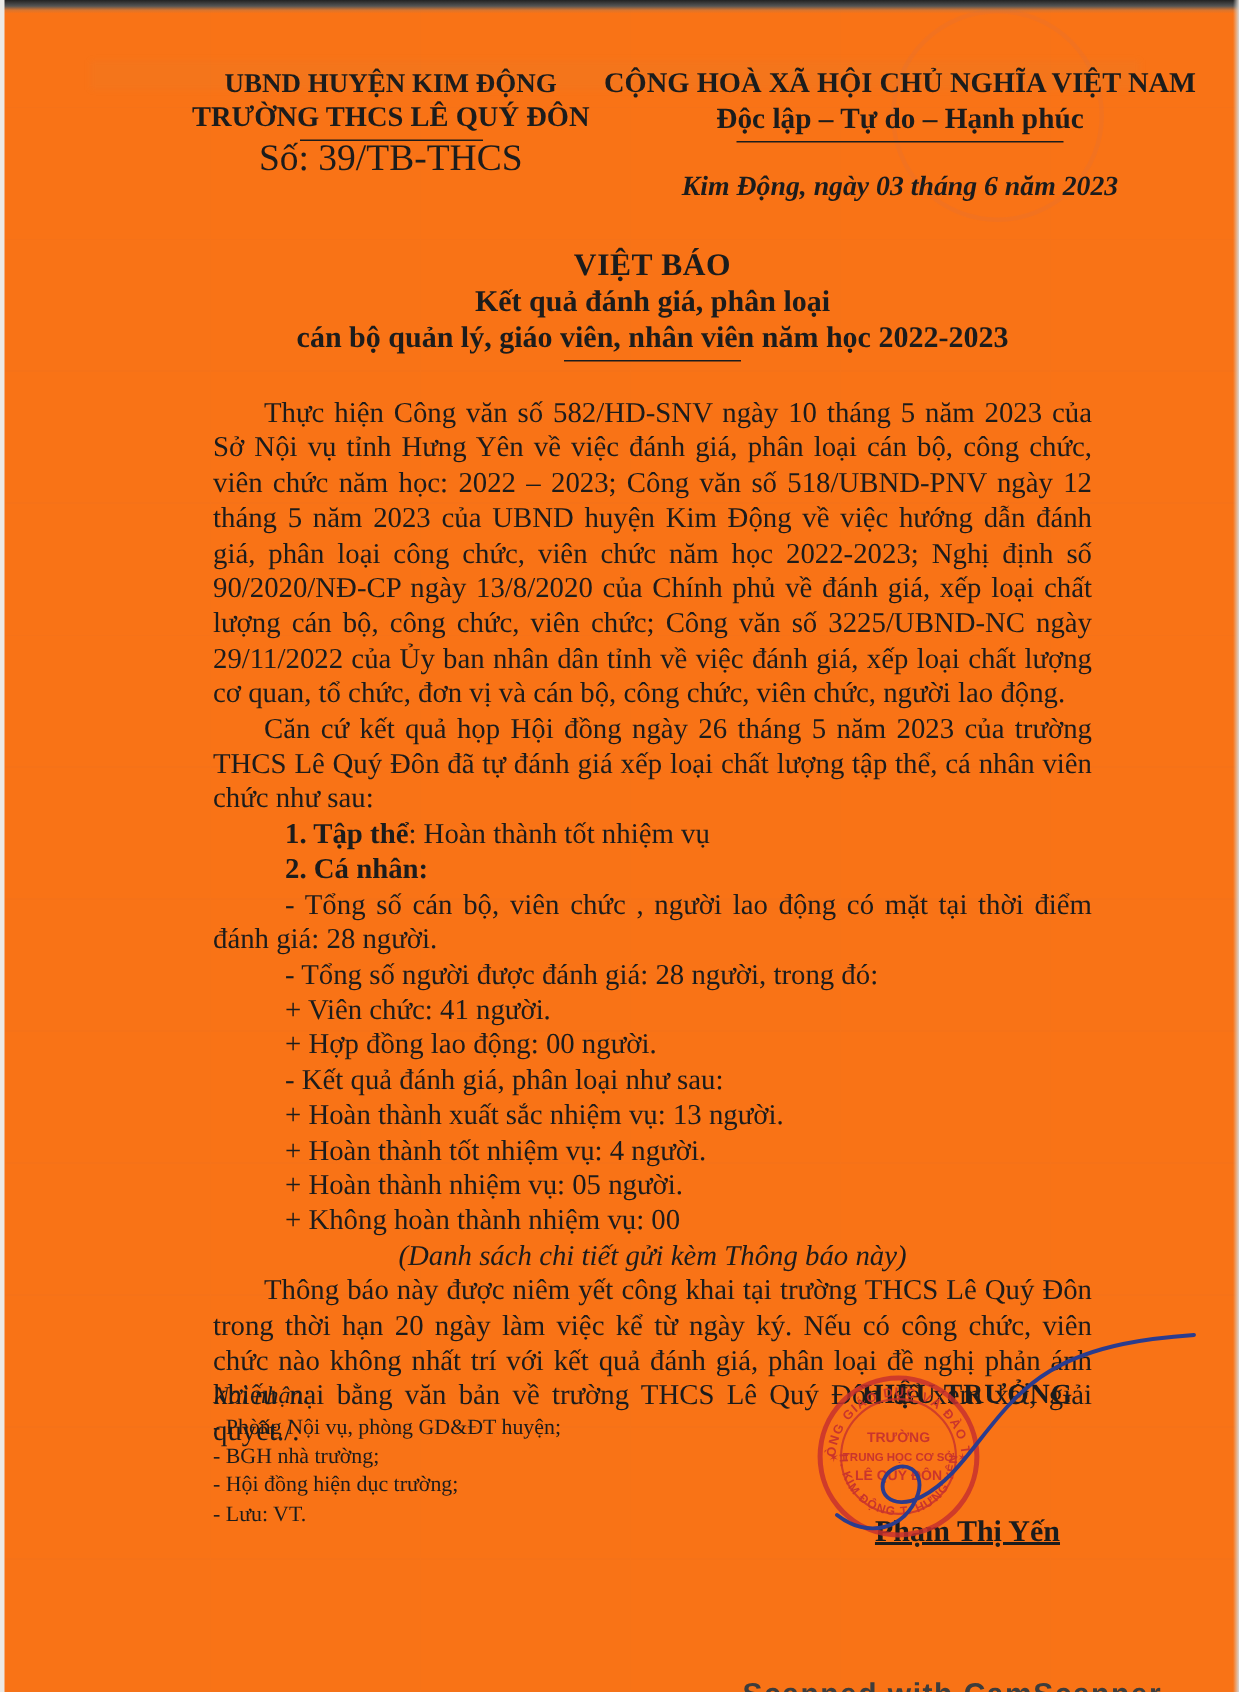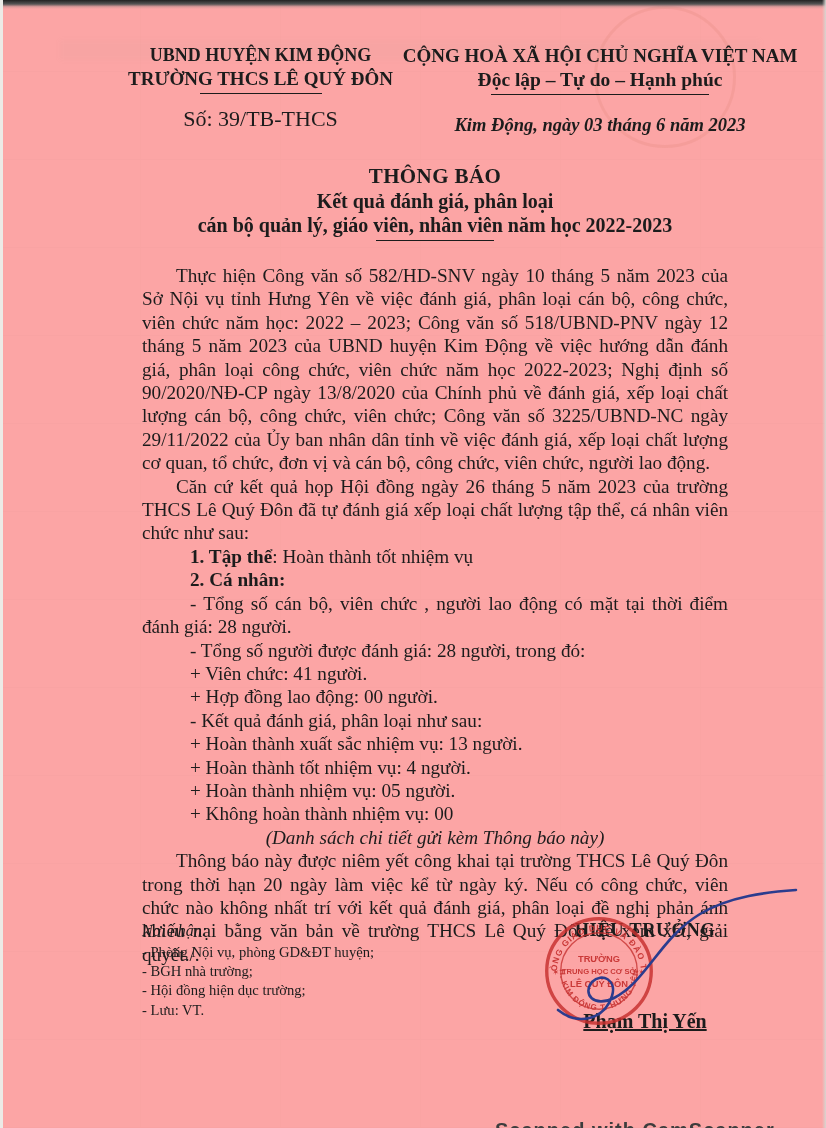--- a/index.html
+++ b/index.html
@@ -1,18 +1,18 @@
 <!DOCTYPE html>
 <html lang="vi"><head>
 <meta charset="utf-8">
 <style>
   html,body{margin:0;padding:0;background:#e9e7e4;}
   .page{
     position:relative;width:826px;height:1128px;margin:0 auto;
-    background:#fca5a5;overflow:hidden;
+    background:#f97316;overflow:hidden;
     font-family:"Liberation Serif","DejaVu Serif",serif;
     color:#1c1c1c;
   }
   
   .top-edge{position:absolute;left:0;top:0;width:100%;height:9px;
     background:linear-gradient(#222 0,#555 45%,rgba(120,120,120,.25) 75%,rgba(0,0,0,0) 100%);}
   .right-edge{position:absolute;right:0;top:0;width:4px;height:100%;background:linear-gradient(90deg,rgba(0,0,0,0),#d8d5d1);}
   .left-edge{position:absolute;left:0;top:0;width:3px;height:100%;background:#eceae6;}
   .bleed{position:absolute;inset:0;opacity:.05;pointer-events:none;
     background-image:
@@ -21,21 +21,21 @@
   .ghost-stamp{position:absolute;left:594px;top:6px;width:136px;height:136px;border-radius:50%;
     border:3px solid rgba(205,115,95,.14);pointer-events:none;}
   .ghost-smudge{position:absolute;left:60px;top:40px;width:700px;height:20px;
     background:rgba(160,150,140,.05);filter:blur(2px);pointer-events:none;}
 
   
   .hdr-left{position:absolute;left:118px;top:44px;width:285px;text-align:center;line-height:23px;}
   .hdr-left .l1{font-weight:bold;font-size:18px;}
   .hdr-left .l2{font-weight:bold;font-size:19px;}
   .hdr-left .rule{width:122px;border-bottom:1.8px solid #1c1c1c;margin:3px auto 0;}
-  .doc-number{margin-top:13px;font-size:22px;}
+  .doc-number{margin-top:0;font-size:25px;}
   .hdr-right{position:absolute;left:389px;top:44px;width:422px;text-align:center;line-height:24px;}
   .hdr-right .l1{font-weight:bold;font-size:19px;}
   .hdr-right .l2{font-weight:bold;font-size:19.5px;}
   .hdr-right .rule{width:218px;border-bottom:1.8px solid #1c1c1c;margin:2px auto 0;}
   .date-line{margin-top:18px;font-size:18.5px;font-style:italic;font-weight:bold;}
 
   
   .title-block{position:absolute;left:142px;top:164px;width:586px;text-align:center;line-height:24px;}
   .title-block .t1{font-weight:bold;font-size:21px;letter-spacing:.4px;}
   .title-block .t2{font-weight:bold;font-size:20px;margin-top:1px;}
@@ -82,21 +82,21 @@
     <div class="doc-number">Số: 39/TB-THCS</div>
   </div>
   <div class="hdr-right">
     <div class="l1">CỘNG HOÀ XÃ HỘI CHỦ NGHĨA VIỆT NAM</div>
     <div class="l2">Độc lập – Tự do – Hạnh phúc</div>
     <div class="rule"></div>
     <div class="date-line">Kim Động, ngày 03 tháng 6 năm 2023</div>
   </div>
 
   <div class="title-block">
-    <div class="t1">THÔNG BÁO</div>
+    <div class="t1">VIỆT BÁO</div>
     <div class="t2">Kết quả đánh giá, phân loại</div>
     <div class="t3">cán bộ quản lý, giáo viên, nhân viên năm học 2022-2023</div>
     <div class="rule"></div>
   </div>
 
   <div class="body-block">
     <p>Thực hiện Công văn số 582/HD-SNV ngày 10 tháng 5 năm 2023 của Sở Nội vụ tỉnh Hưng Yên về việc đánh giá, phân loại cán bộ, công chức, viên chức năm học: 2022 – 2023; Công văn số 518/UBND-PNV ngày 12 tháng 5 năm 2023 của UBND huyện Kim Động về việc hướng dẫn đánh giá, phân loại công chức, viên chức năm học 2022-2023;  Nghị định số 90/2020/NĐ-CP ngày 13/8/2020 của Chính phủ về đánh giá, xếp loại chất lượng cán bộ, công chức, viên chức; Công văn số 3225/UBND-NC ngày 29/11/2022 của Ủy ban nhân dân tỉnh về việc đánh giá, xếp loại chất lượng cơ quan, tổ chức, đơn vị và cán bộ, công chức, viên chức, người lao động.</p>
     <p>Căn cứ kết quả họp Hội đồng ngày 26 tháng 5 năm 2023 của trường THCS Lê Quý Đôn đã tự đánh giá xếp loại chất lượng tập thể, cá nhân viên chức như sau:</p>
     <div class="item-line"><b class="inline">1. Tập thể</b><span>: Hoàn thành tốt nhiệm vụ</span></div>
     <div class="item-line"><b class="inline">2. Cá nhân:</b></div>

